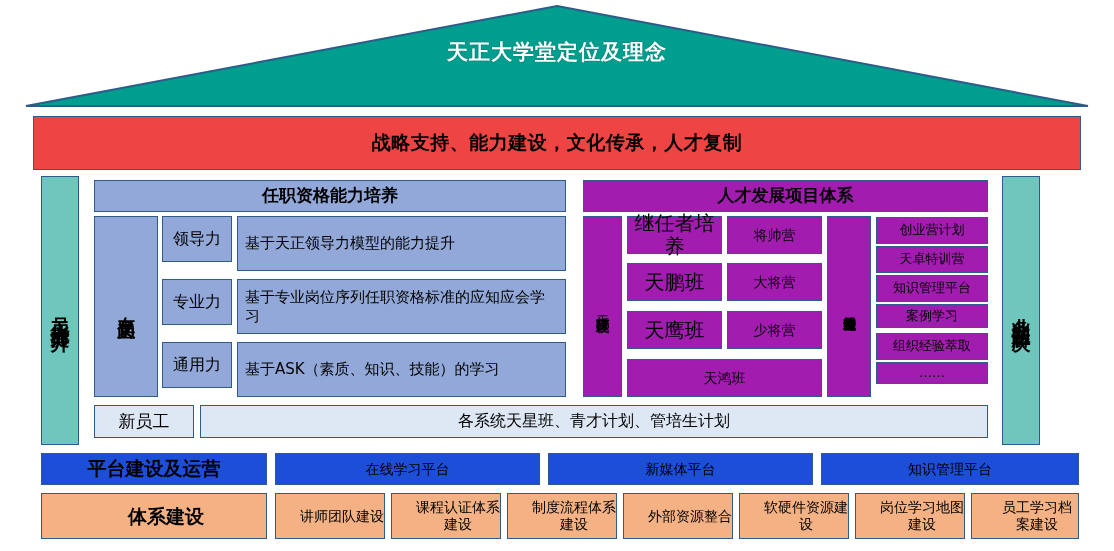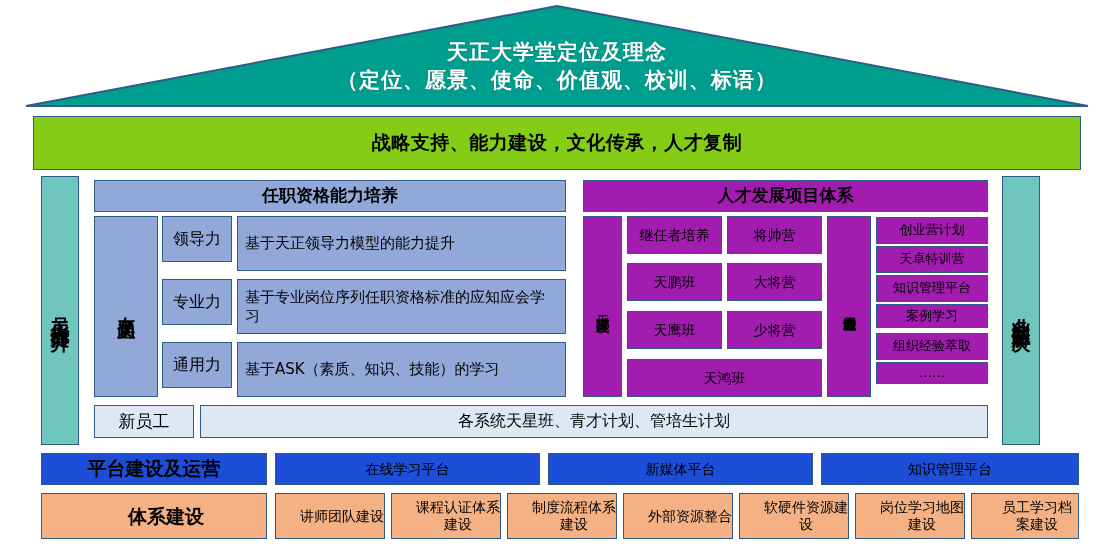--- a/index.html
+++ b/index.html
@@ -23,21 +23,21 @@
   #roof-text{
     position:absolute;left:0;top:36px;width:100%;
     text-align:center;color:#ffffff;font-weight:bold;
     font-size:21px;line-height:1.35;letter-spacing:1px;
     text-shadow:0 0 2px rgba(0,0,0,.25);
     pointer-events:none;
   }
   
   #strategy{
     left:33px;top:116px;width:1048px;height:54px;
-    background:#84cc16;border:1.4px solid #2E5C8A;
+    background:#ef4444;border:1.4px solid #2E5C8A;
     display:flex;flex-direction:column;align-items:center;justify-content:center;
   }
   #strategy .l1{font-size:19px;font-weight:bold;letter-spacing:.5px;}
   #strategy .l2{font-size:12px;margin-top:2px;}
   
   .pillar{
     background:#6EC6BD;border:1.4px solid #2E5C8A;
     display:flex;align-items:center;justify-content:center;
     font-size:19px;font-weight:bold;
     writing-mode:vertical-rl;text-orientation:upright;
@@ -56,21 +56,21 @@
             writing-mode:vertical-rl;text-orientation:upright;letter-spacing:2px;}
   .bl-cap{left:162px;width:70px;height:46px;font-size:16px;}
   .bl-desc{left:237px;width:329px;height:55px;font-size:15px;justify-content:flex-start;
            text-align:left;padding:9px 7px;line-height:1.25;}
   
   #or-header{left:583px;top:180px;width:405px;height:32px;font-size:17px;font-weight:bold;}
   #or-col1{left:583px;top:216px;width:39px;height:181px;font-size:14px;
            writing-mode:vertical-rl;text-orientation:upright;letter-spacing:1px;line-height:1.1;}
   #or-col4{left:827px;top:216px;width:44px;height:181px;font-size:13px;
            writing-mode:vertical-rl;text-orientation:upright;letter-spacing:0px;line-height:1.1;}
-  .or-a{left:627px;width:95px;height:38px;font-size:14px;}
+  .or-a{left:627px;width:95px;height:38px;font-size:20px;}
   .or-b{left:727px;width:95px;height:38px;font-size:14px;}
   .or-wide{left:627px;width:195px;height:38px;font-size:14px;}
   .or-r{left:876px;width:112px;font-size:13px;}
   
   #new-cap{left:94px;top:405px;width:100px;height:33px;font-size:17px;}
   #new-desc{left:200px;top:405px;width:788px;height:33px;font-size:16px;}
   
   .plat{top:453px;height:32px;font-size:14px;}
   #plat-title{left:41px;width:226px;font-size:19px;font-weight:bold;}
   
@@ -79,21 +79,20 @@
 </style>
 </head>
 <body>
 
 <div id="roof" class="abs">
   <svg width="1070" height="108" viewBox="0 0 1070 108">
     <polygon points="535,4 1066,104 4,104" fill="#009E8E" stroke="#2E5C8A" stroke-width="2"></polygon>
   </svg>
   <div id="roof-text">
     <div>天正大学堂定位及理念</div>
-    <div>（定位、愿景、使命、价值观、校训、标语）</div>
   </div>
 </div>
 
 <div id="strategy" class="abs">
   <div class="l1">战略支持、能力建设，文化传承，人才复制</div>
 </div>
 
 <div id="pillar-left" class="abs pillar">
   <span>员工能力提升</span>
 </div>

